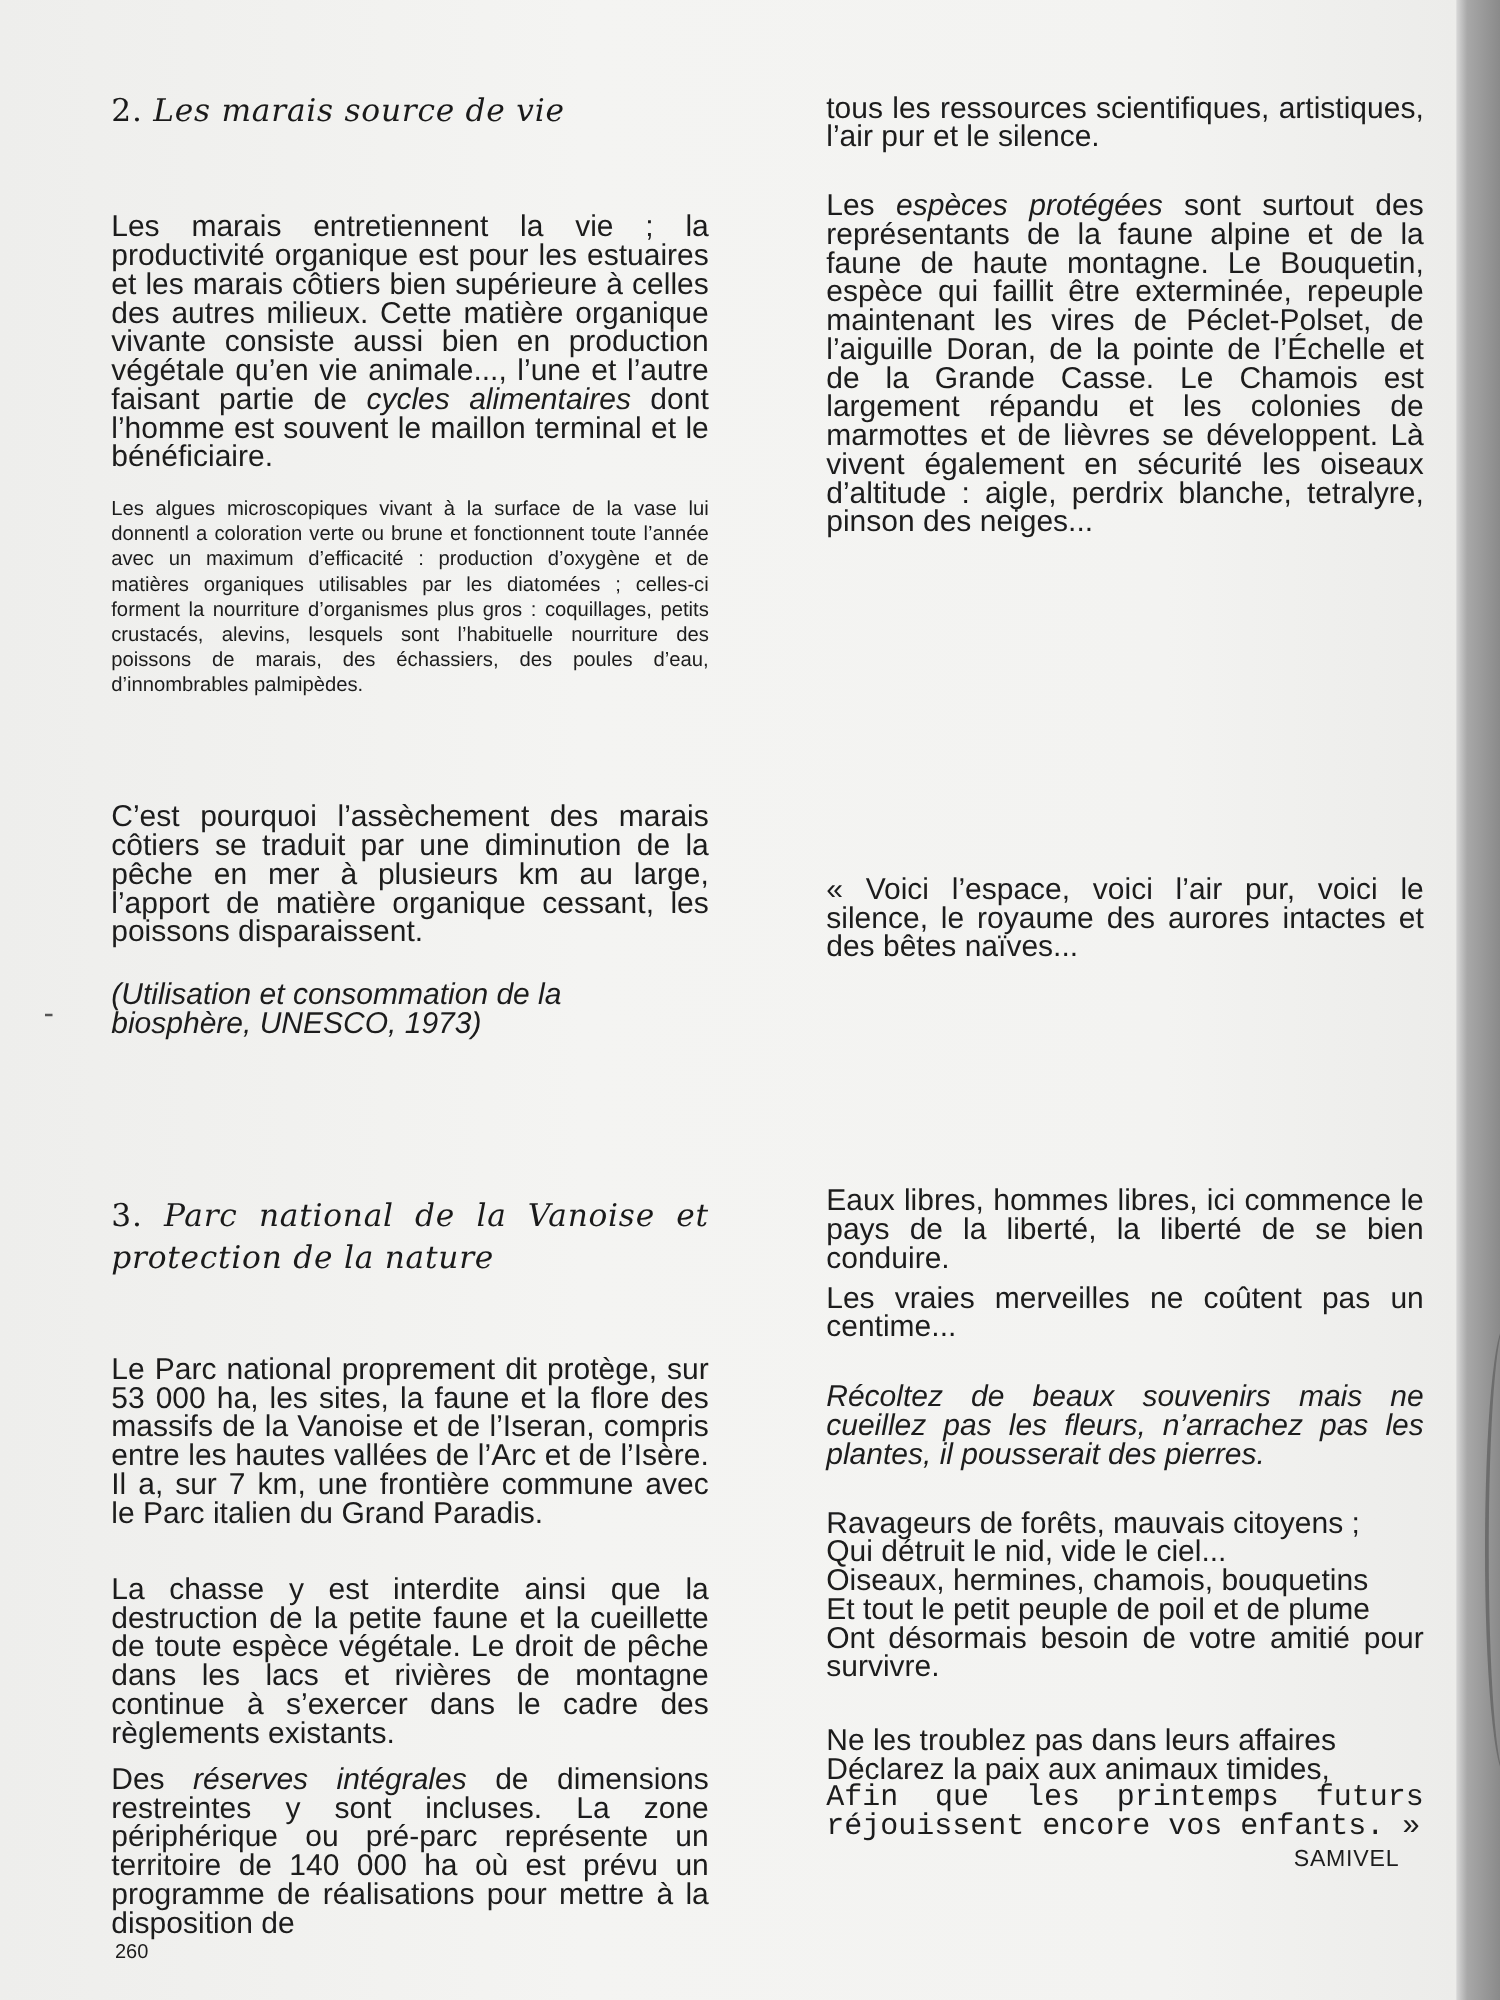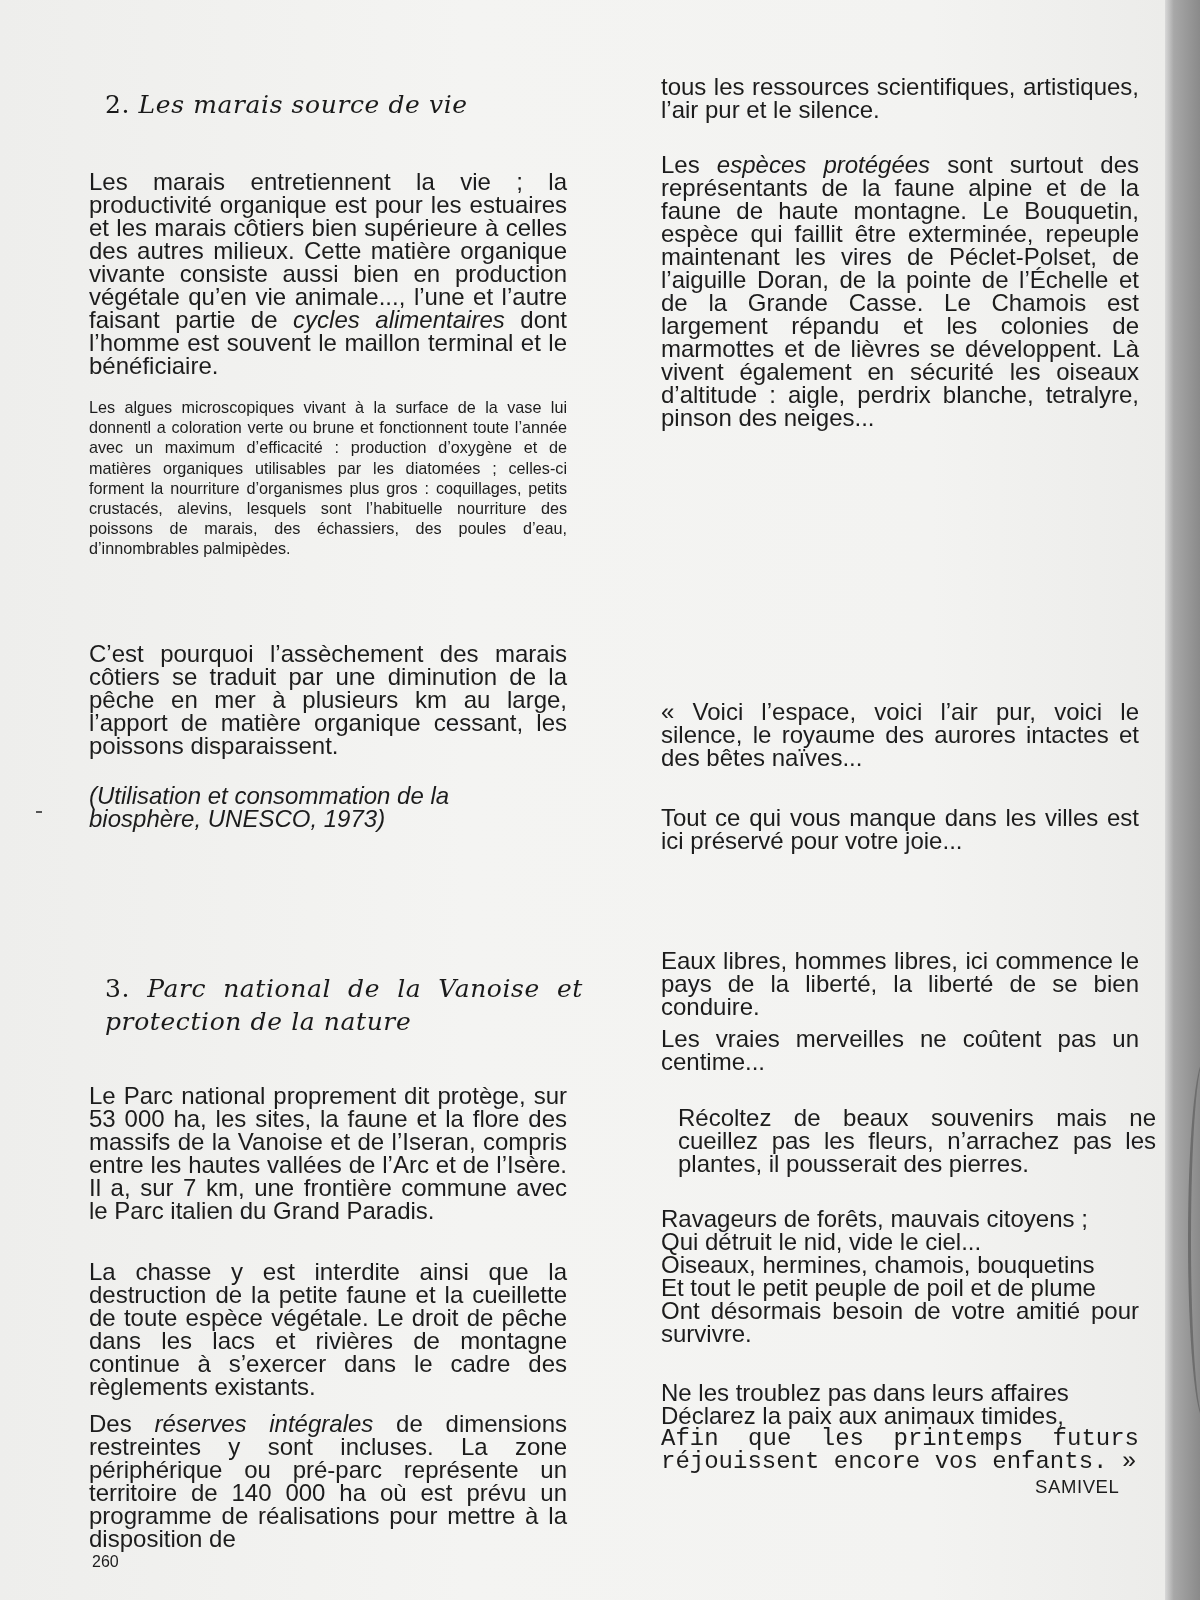--- a/index.html
+++ b/index.html
@@ -15,21 +15,21 @@
   }
   .spine {
     position: absolute; left: 1165px; top: 0; width: 35px; height: 1600px;
     background: linear-gradient(90deg, #d8d8d8 0%, #a8a8a8 25%, #9a9a9a 60%, #8a8a8a 100%);
   }
   .spine-curve {
     position: absolute; left: 1188px; top: 1060px; width: 30px; height: 360px;
     border-left: 3px solid #6d6d6d; border-radius: 50% 0 0 50%;
   }
   .heading {
-    position: absolute; margin: 16px;
+    position: absolute; margin: 0;
     font-family: "DejaVu Serif", "Liberation Serif", serif;
     font-style: italic; font-weight: normal;
     font-size: 25px; line-height: 33px; letter-spacing: 0.6px;
     color: #1a1a1a;
   }
   .heading .num { font-style: normal; }
   .para {
     position: absolute; margin: 0;
     font-size: 24px; line-height: 23px;
     text-align: justify; width: 478px;
@@ -82,27 +82,26 @@
 
   <p class="para" style="left:89px; top:1412px;"><span>Des </span><em>réserves intégrales</em><span> de dimensions restreintes y sont incluses. La zone périphérique ou pré-parc représente un territoire de 140 000 ha où est prévu un programme de réalisations pour mettre à la disposition de</span></p>
 
   <p class="para" style="left:661px; top:75px;">tous les ressources scientifiques, artistiques, l’air pur et le silence.</p>
 
   <p class="para" style="left:661px; top:153px;"><span>Les </span><em>espèces protégées</em><span> sont surtout des représentants de la faune alpine et de la faune de haute montagne. Le Bouquetin, espèce qui faillit être exterminée, repeuple maintenant les vires de Péclet-Polset, de l’aiguille Doran, de la pointe de l’Échelle et de la Grande Casse. Le Chamois est largement répandu et les colonies de marmottes et de lièvres se développent. Là vivent également en sécurité les oiseaux d’altitude : aigle, perdrix blanche, tetralyre, pinson des neiges...</span></p>
 
 
   <p class="para" style="left:661px; top:700px;">« Voici l’espace, voici l’air pur, voici le silence, le royaume des aurores intactes et des bêtes naïves...</p>
 
-  <p class="para" style="left:661px; top:806px;">Tout ce qui vous manque dans les villes est ici préservé pour votre joie...</p>
 
   <p class="para" style="left:661px; top:949px;">Eaux libres, hommes libres, ici commence le pays de la liberté, la liberté de se bien conduire.</p>
 
   <p class="para" style="left:661px; top:1027px;">Les vraies merveilles ne coûtent pas un centime...</p>
 
-  <p class="para" style="left:678px; top:1106px;">Récoltez de beaux souvenirs mais ne cueillez pas les fleurs, n’arrachez pas les plantes, il pousserait des pierres.</p>
+  <p class="para" style="left:661px; top:1106px;font-style:italic;">Récoltez de beaux souvenirs mais ne cueillez pas les fleurs, n’arrachez pas les plantes, il pousserait des pierres.</p>
 
   <div class="para lines" style="left:661px; top:1207px;">
     <span>Ravageurs de forêts, mauvais citoyens ;</span>
     <span>Qui détruit le nid, vide le ciel...</span>
     <span>Oiseaux, hermines, chamois, bouquetins</span>
     <span>Et tout le petit peuple de poil et de plume</span>
     <span style="text-align:justify;">Ont désormais besoin de votre amitié pour survivre.</span>
   </div>
 
   <div class="para lines" style="left:661px; top:1381px;">

